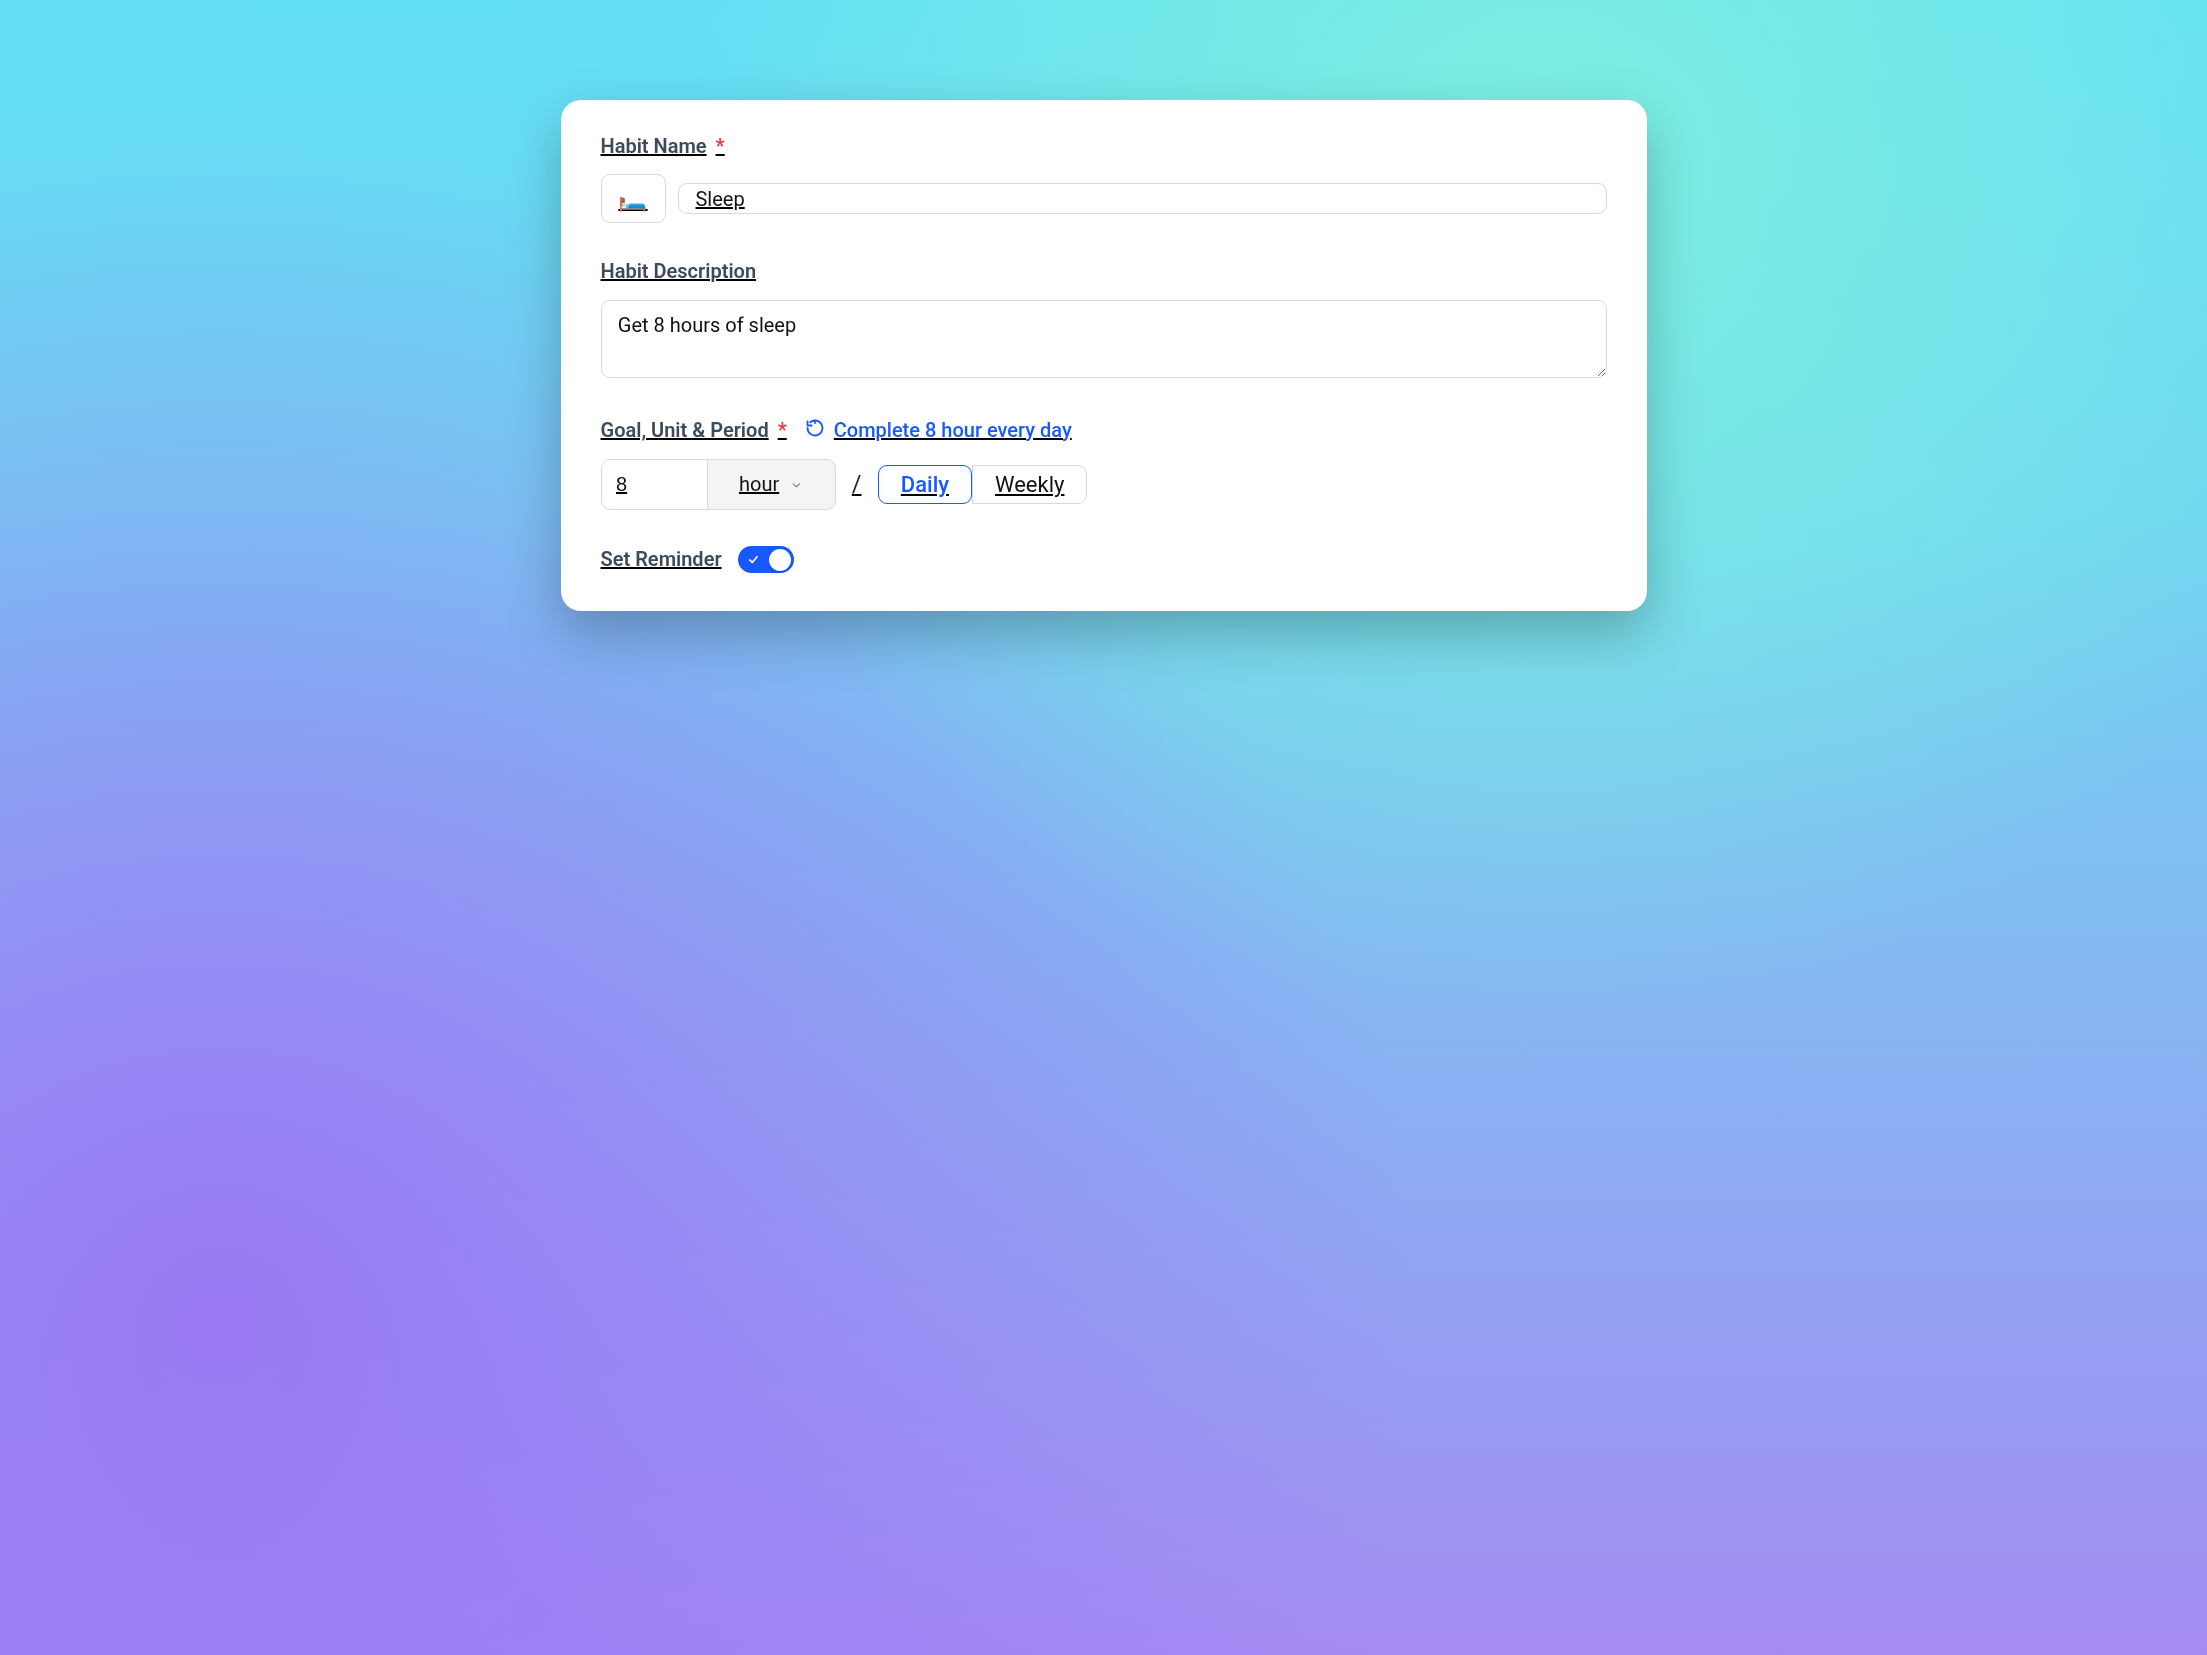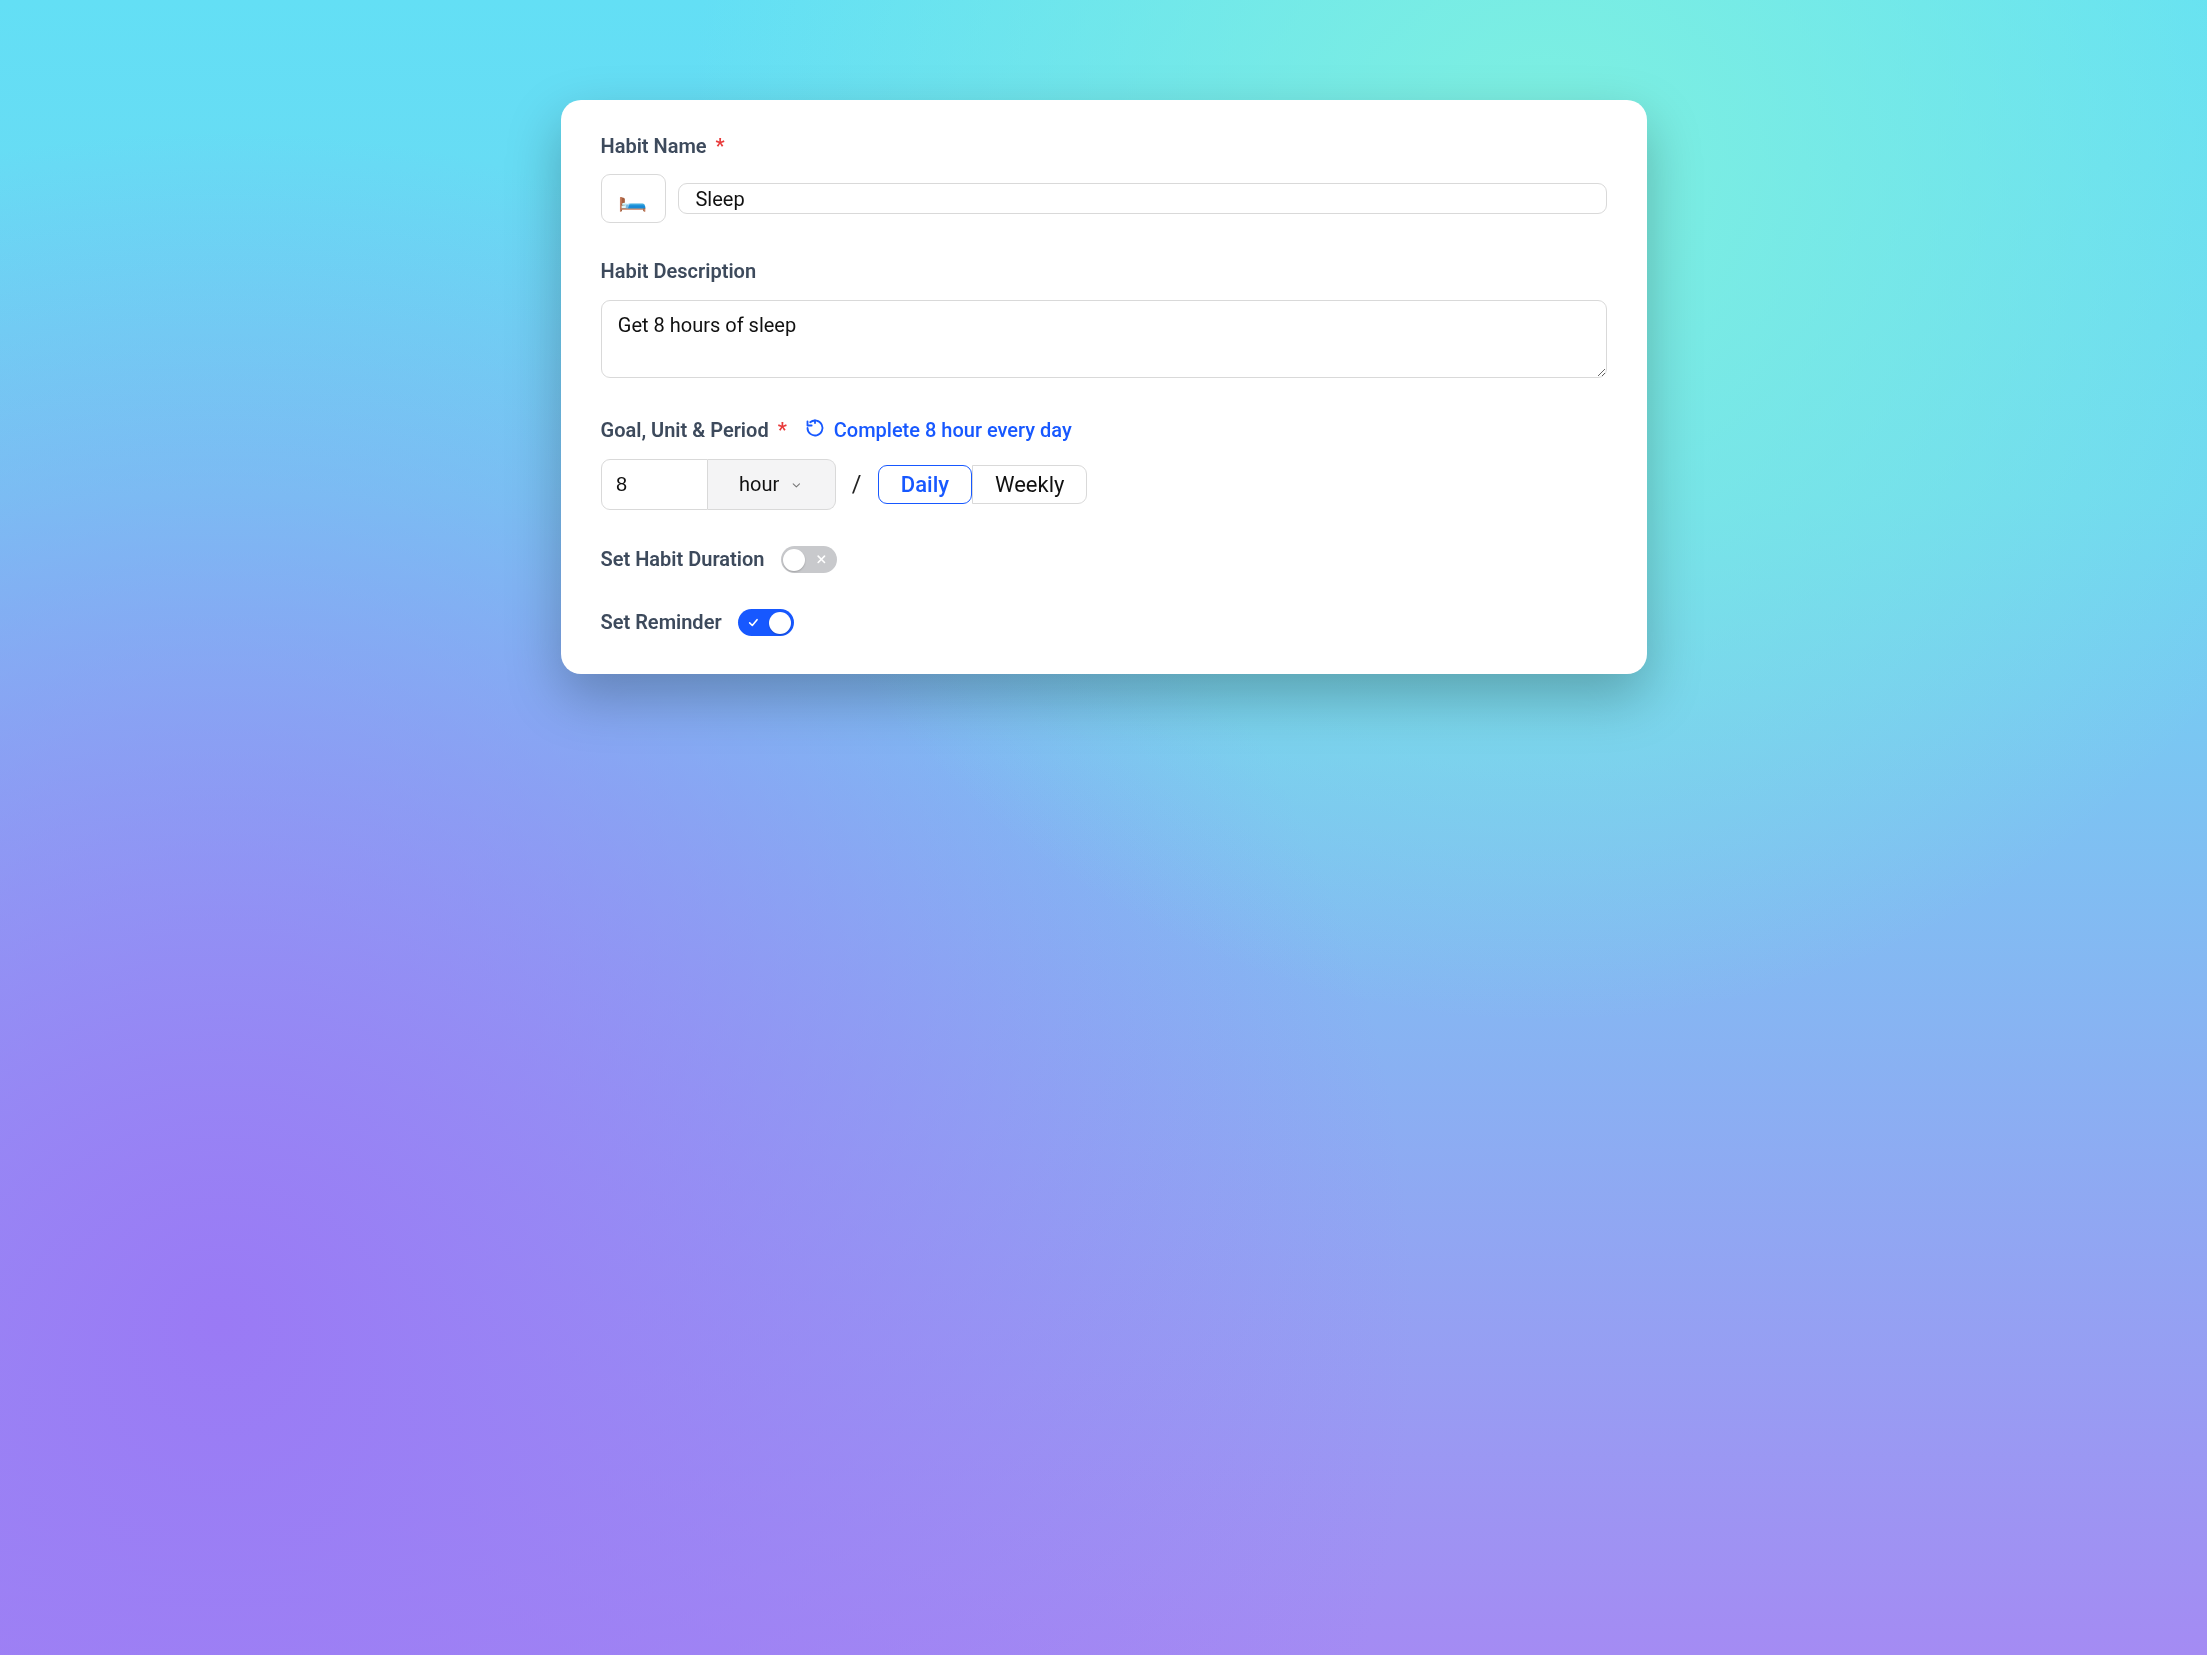--- a/index.html
+++ b/index.html
@@ -14,20 +14,21 @@
     padding: 100px 27px 72px 27px;
   }
 
   .card {
     background: #ffffff;
     border-radius: 20px;
     box-shadow: 0 22.6px 54px rgba(0,0,0,0.25);
     padding: 34px 40px 38px 40px;
     max-width: 1086px;
     margin: 0 auto;
+    text-decoration: underline;
   }
 
   .field-group { margin-bottom: 36px; }
   .field-group:last-child { margin-bottom: 0; }
 
   .label {
     font-size: 20px;
     font-weight: 600;
     color: #3d4a5c;
     margin-bottom: 16.3px;
@@ -247,34 +248,20 @@
         </div>
       </div>
       <span class="slash">/</span>
       <div class="seg-group">
         <div class="seg-btn active">Daily</div>
         <div class="seg-btn">Weekly</div>
       </div>
     </div>
   </div>
 
-  <div class="field-group">
-    <div class="inline-label-row">
-      <span class="inline-label">Set Habit Duration</span>
-      <div class="switch off">
-        <div class="knob"></div>
-        <span class="mark">
-          <svg viewBox="0 0 24 24" fill="none" stroke="#ffffff" stroke-width="3" stroke-linecap="round">
-            <line x1="6" y1="6" x2="18" y2="18"></line>
-            <line x1="18" y1="6" x2="6" y2="18"></line>
-          </svg>
-        </span>
-      </div>
-    </div>
-  </div>
 
   <div class="field-group" style="margin-bottom:0">
     <div class="inline-label-row">
       <span class="inline-label">Set Reminder</span>
       <div class="switch on">
         <span class="mark">
           <svg viewBox="0 0 24 24" fill="none" stroke="#ffffff" stroke-width="3" stroke-linecap="round" stroke-linejoin="round">
             <polyline points="5 13 10 18 19 7"></polyline>
           </svg>
         </span>

